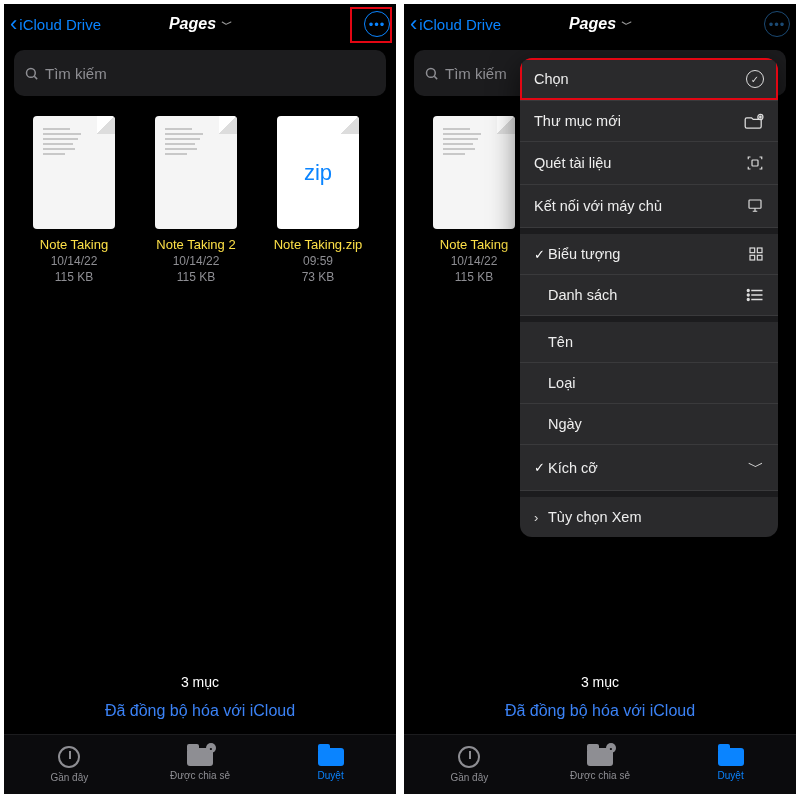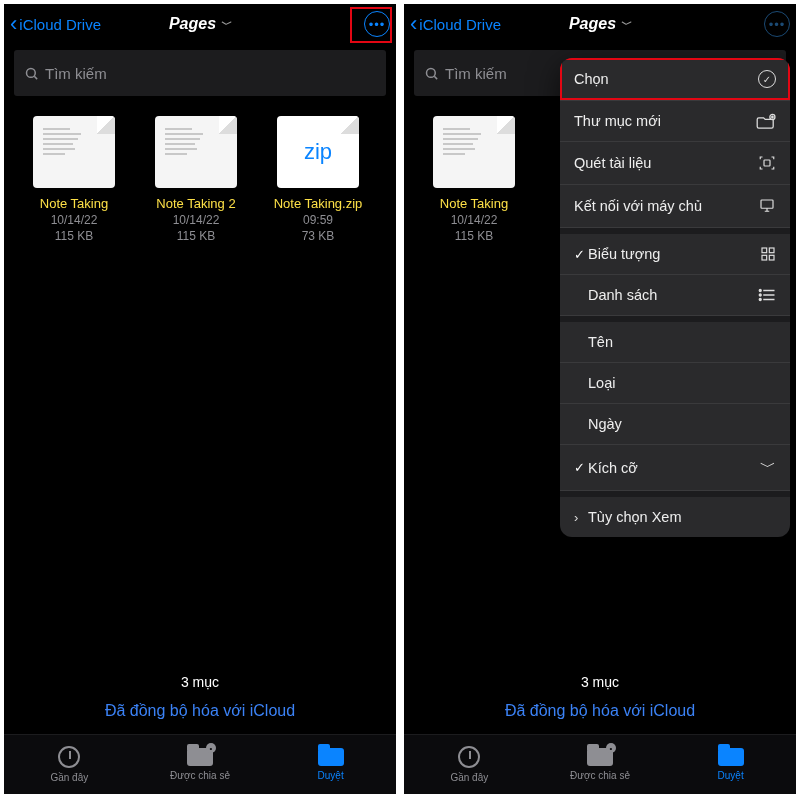--- a/index.html
+++ b/index.html
@@ -33,31 +33,31 @@
     margin-left: auto;
     width: 26px; height: 26px; border: 1.5px solid #0a84ff;
     border-radius: 50%; display: flex; align-items: center; justify-content: center;
     color: #0a84ff; font-size: 13px; letter-spacing: 1px;
   }
   .more.dim { border-color: #1b4a74; color: #1b4a74; }
   .hl-red {
     position: absolute; border: 2.5px solid #e30613; pointer-events: none;
   }
   .search {
-    margin: 6px 10px 10px; background: #1c1c1e; border-radius: 3px;
+    margin: 6px 10px 10px; background: #1c1c1e; border-radius: 10px;
     height: 46px; display: flex; align-items: center; padding: 14px 10px;
     color: #8e8e93; font-size: 15px;
   }
   .search .mag { font-size: 15px; margin-right: 6px; }
   .grid {
     display: flex; gap: 14px; padding: 10px 16px 0;
   }
   .file { width: 108px; text-align: center; }
   .thumb {
-    width: 82px; height: 72px; background: #f5f5f5; border-radius: 4px;
+    width: 82px; height: 113px; background: #f5f5f5; border-radius: 4px;
     margin: 0 auto 8px; position: relative; overflow: hidden;
   }
   .thumb::after{
     content:""; position:absolute; top:0; right:0; width:18px; height:18px;
     background: linear-gradient(135deg,#fff 48%,#ddd 50%);
   }
   .thumb .lines{
     position:absolute; top:12px; left:10px; right:18px;
   }
   .thumb .lines i{
@@ -94,21 +94,21 @@
   .tab .folder{
     width:26px;height:18px;border-radius:3px;background:currentColor;
     display:inline-block;position:relative;margin-bottom:2px;
   }
   .tab .folder::before{content:"";position:absolute;top:-4px;left:0;width:12px;height:6px;
     border-radius:2px 2px 0 0;background:currentColor;}
   .tab .folder .p{position:absolute;top:-5px;right:-3px;width:10px;height:10px;border-radius:50%;
     background:#8e8e93;display:flex;align-items:center;justify-content:center;color:#0b0b0d;font-size:8px;}
   
   .menu{
-    position:absolute; top:54px; right:6px; width:230px;
+    position:absolute; top:54px; right:18px; width:258px;
     background:#2a2a2c; border-radius:12px; overflow:hidden;
     box-shadow:0 8px 30px rgba(0,0,0,.6); z-index:5;
   }
   .mitem{
     display:flex; align-items:center; justify-content:space-between;
     padding:12px 14px; font-size:14.5px; color:#eee;
     border-bottom:1px solid #3a3a3c;
   }
   .mitem:last-child{border-bottom:none;}
   .mitem .lead{display:flex;align-items:center;}

